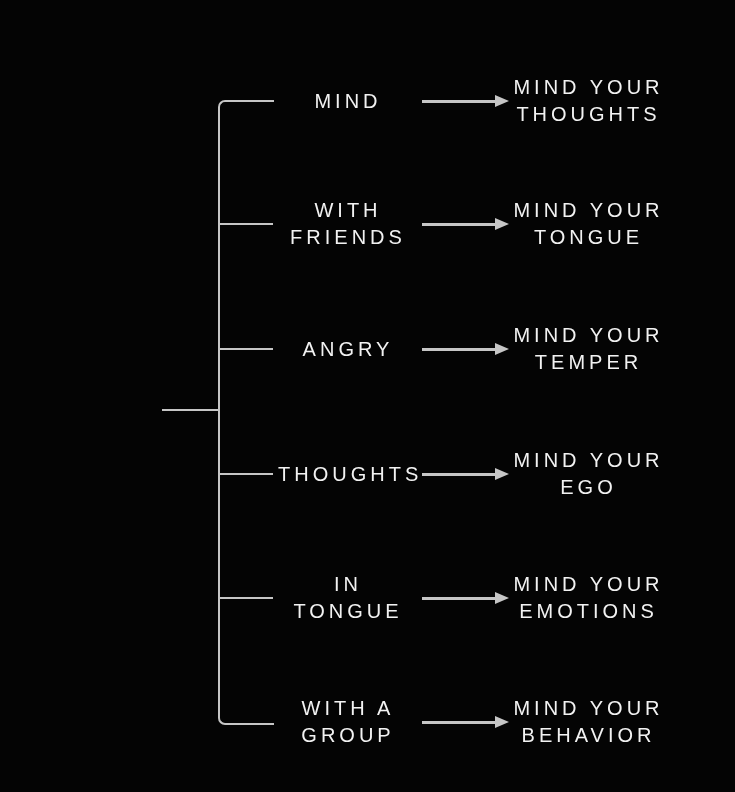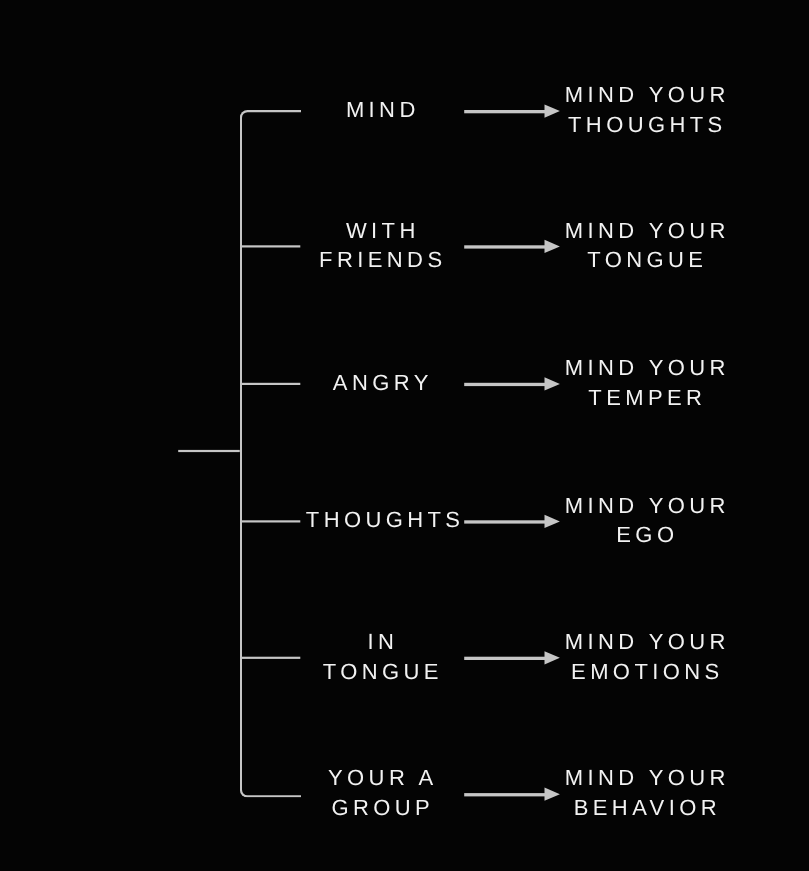--- a/index.html
+++ b/index.html
@@ -114,21 +114,21 @@
     <div class="label cond">IN
 TONGUE</div>
     <div class="arrow-shaft"></div>
     <div class="arrow-head"></div>
     <div class="label result">MIND YOUR
 EMOTIONS</div>
   </div>
 
   <div class="row r5">
 
-    <div class="label cond">YOUR A
+    <div class="label cond">WITH A
 GROUP</div>
     <div class="arrow-shaft"></div>
     <div class="arrow-head"></div>
     <div class="label result">MIND YOUR
 BEHAVIOR</div>
   </div>
 
 </div>
 
 </body></html>

